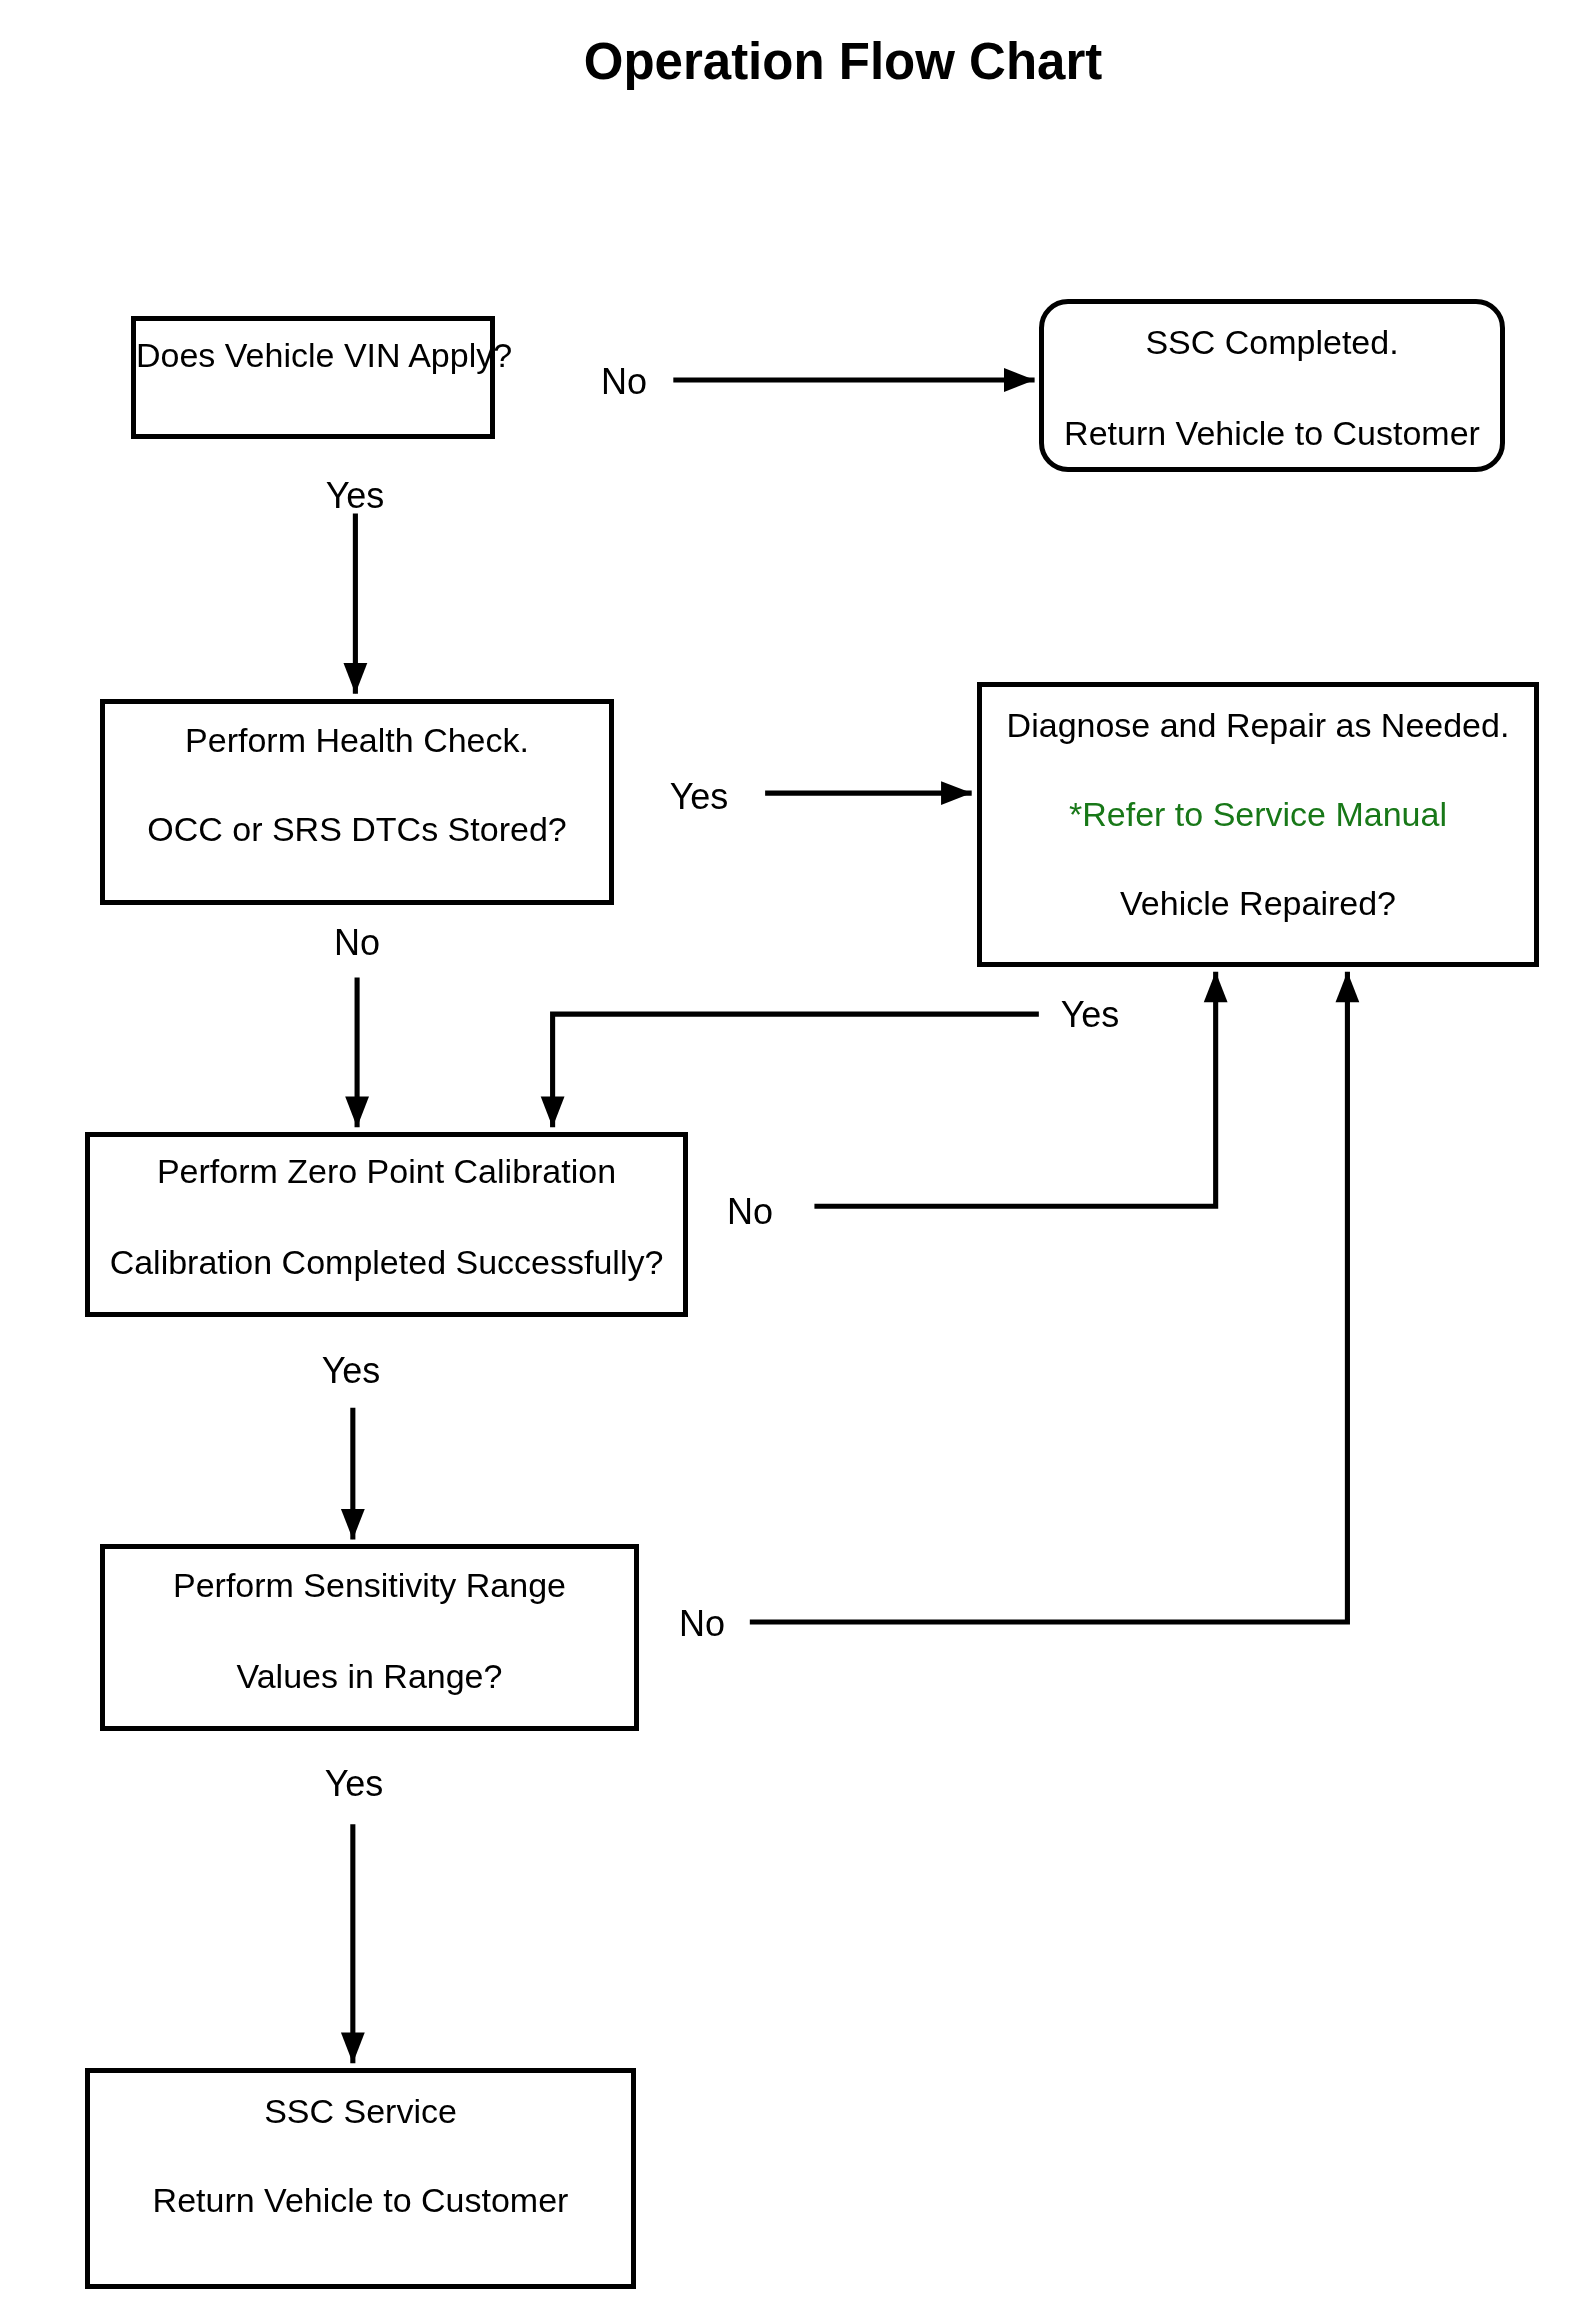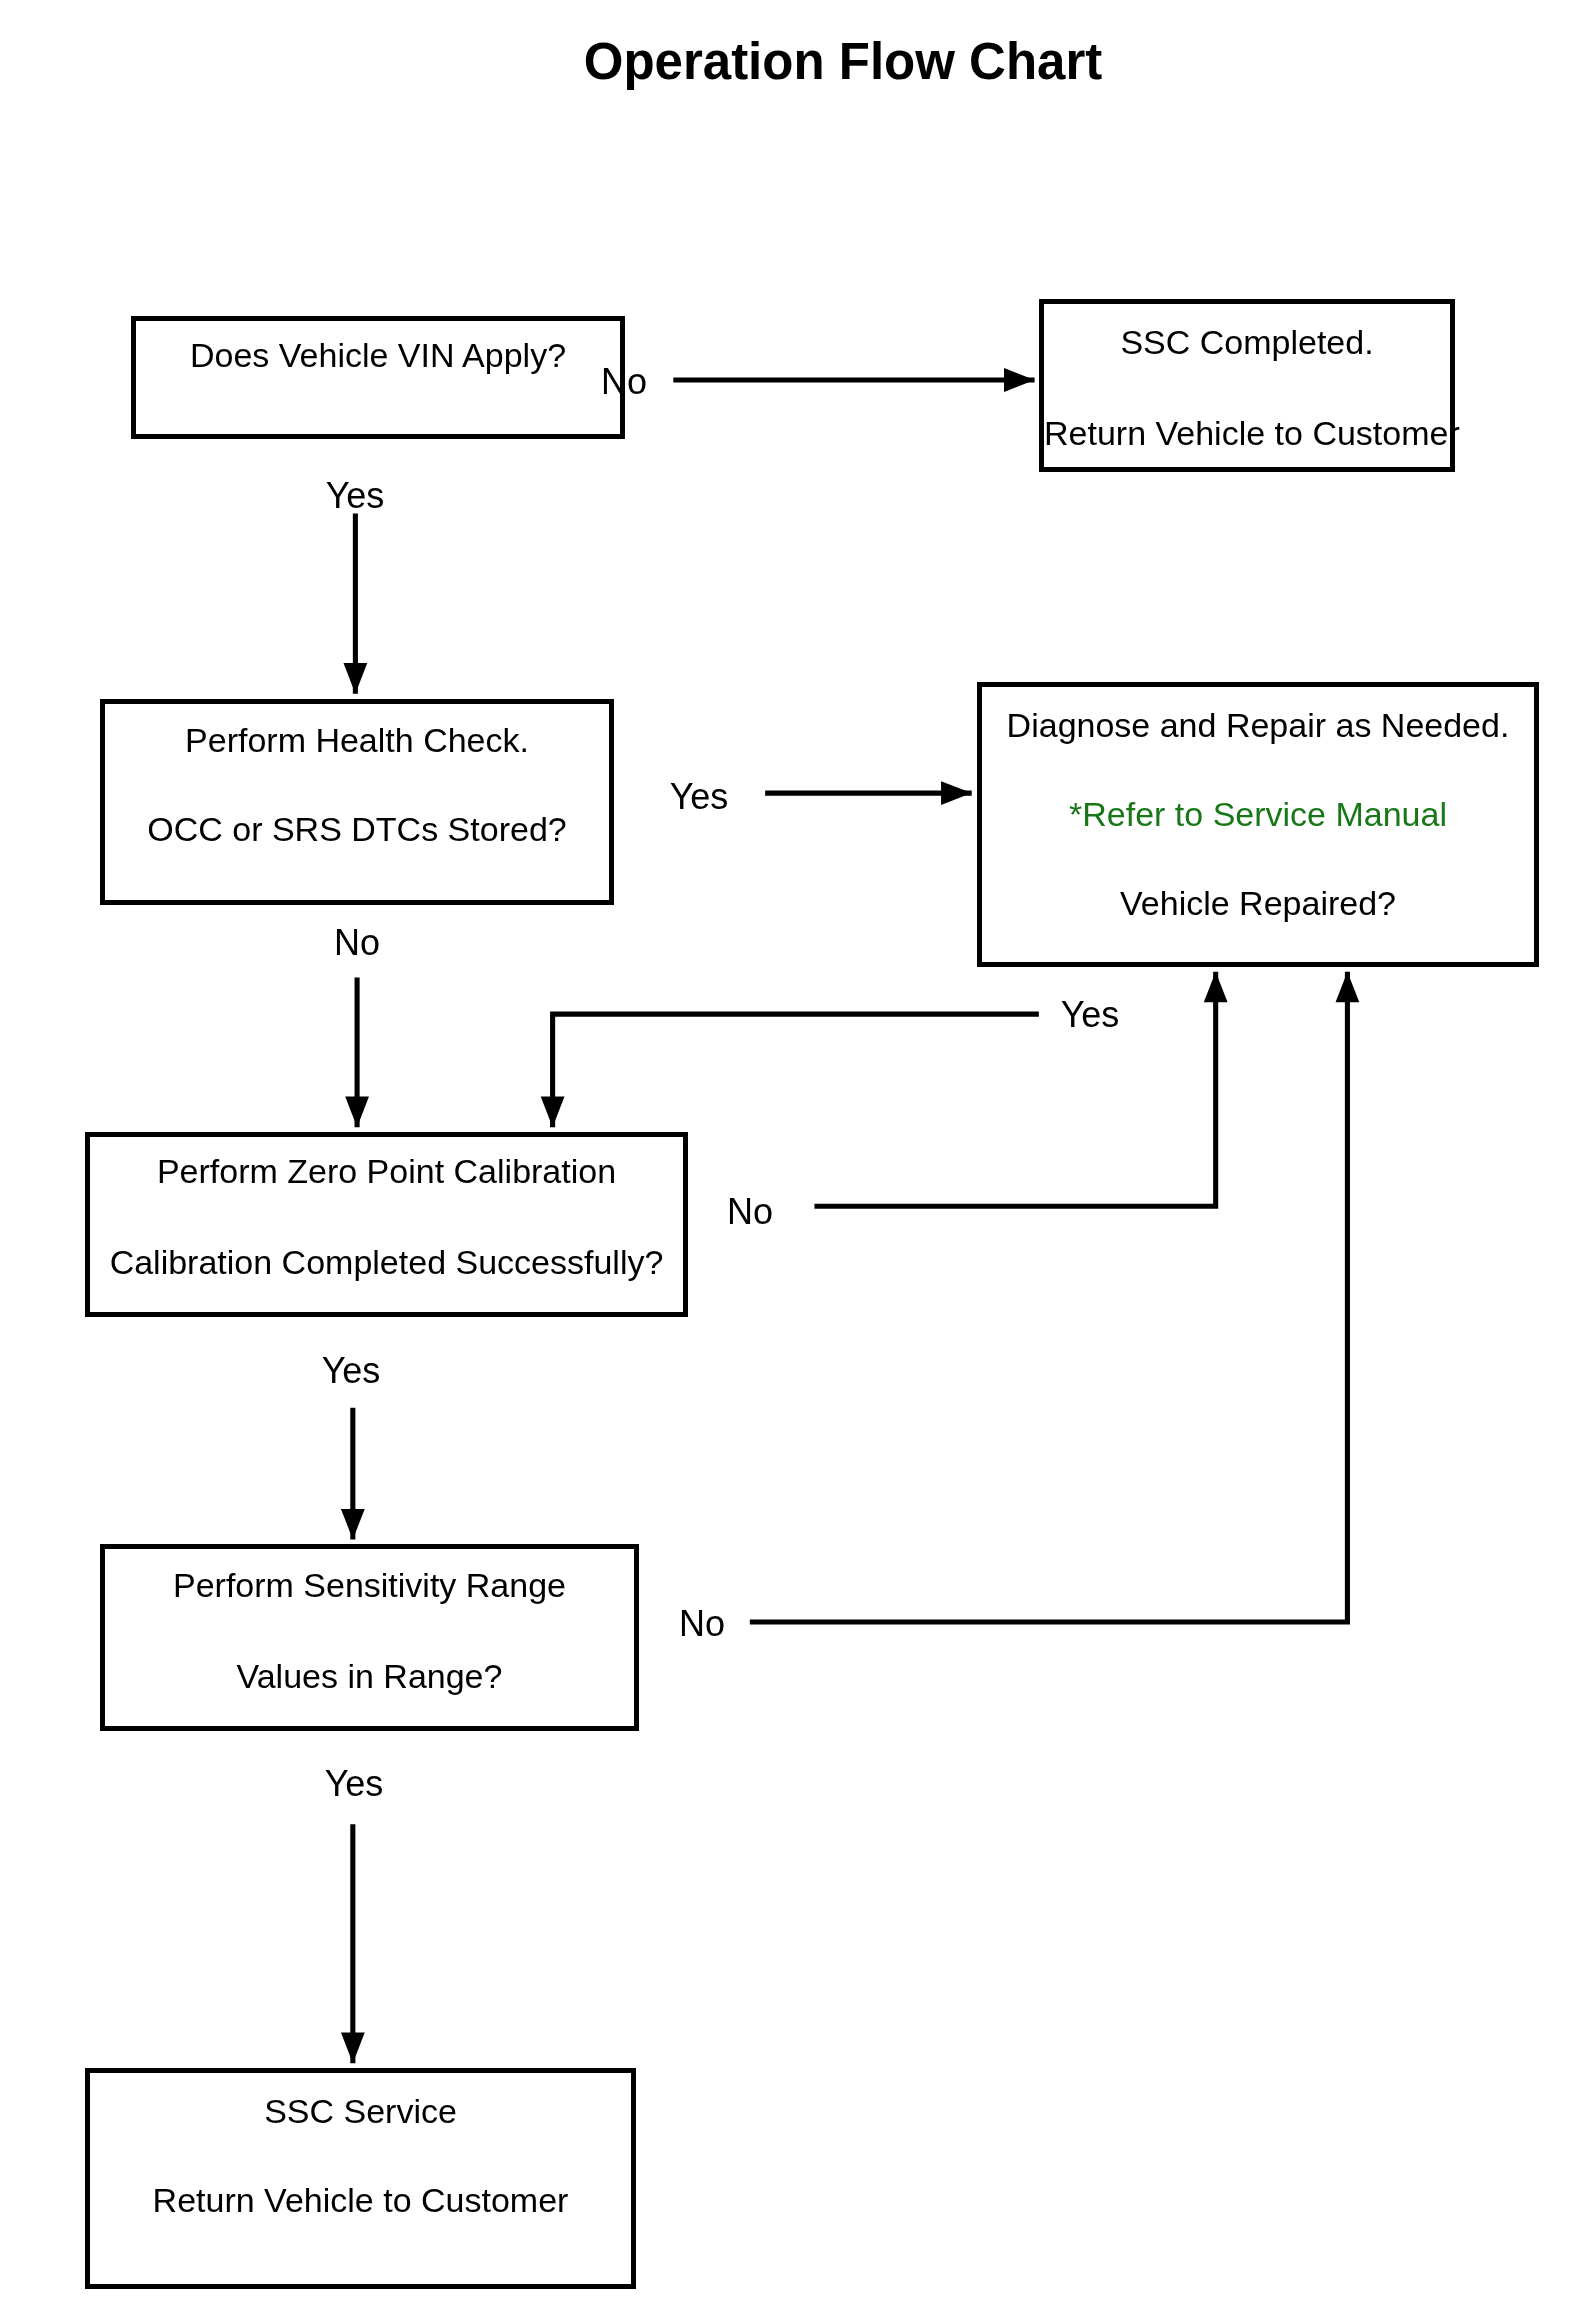--- a/index.html
+++ b/index.html
@@ -43,22 +43,22 @@
     font-size:36px;line-height:39px;
     white-space:nowrap;
   }
   svg.connectors{position:absolute;left:0;top:0;}
   svg.connectors path.conn{
     fill:none;stroke:var(--ink);stroke-width:6px;
     stroke-linejoin:miter;
   }
   #arrowhead path{fill:var(--ink);}
   
-  .box-vin        {left:131px; top:316px;  width:494px; height:123px;}
-  .box-ssc-top    {left:1039px;top:299px;  width:416px; height:173px;}
+  .box-vin        {left:131px; top:316px;  width:364px; height:123px;}
+  .box-ssc-top    {left:1039px;top:299px;  width:466px; height:173px;border-radius:29px;}
   .box-health     {left:100px; top:699px;  width:514px; height:206px;}
   .box-diagnose   {left:977px;top:682px;  width:562px; height:285px;}
   .box-zero-point {left:85px; top:1132px; width:603px; height:185px;}
   .box-sensitivity{left:100px; top:1544px; width:539px; height:187px;}
   .box-ssc-bottom {left:85px; top:2068px; width:551px; height:221px;}
 </style>
 </head>
 <body>
 
 <div class="canvas">

